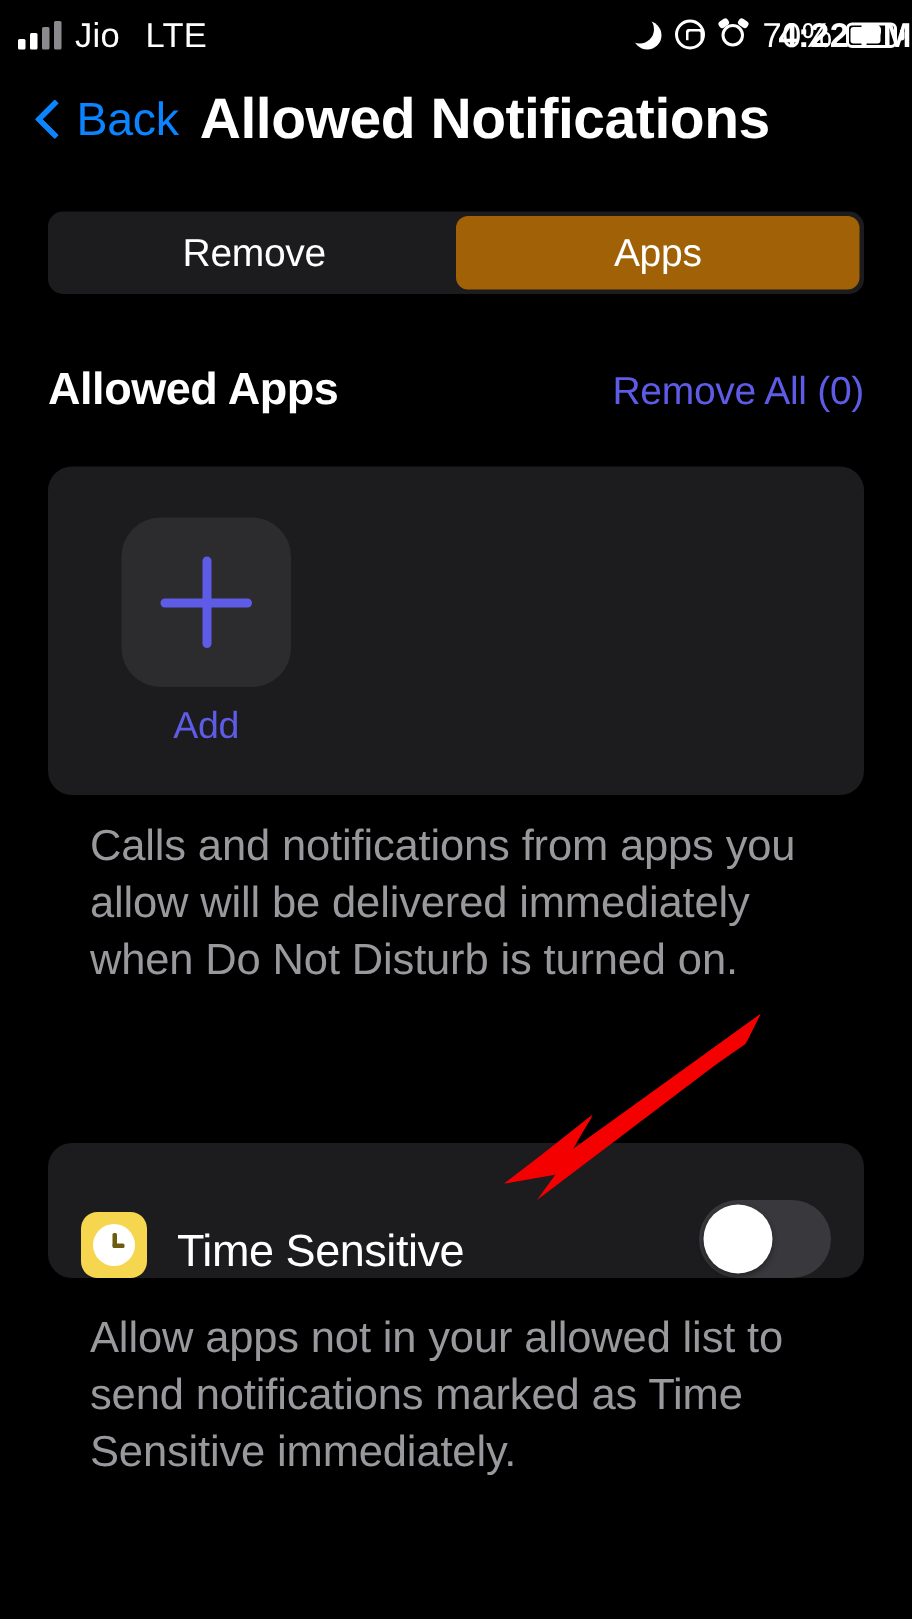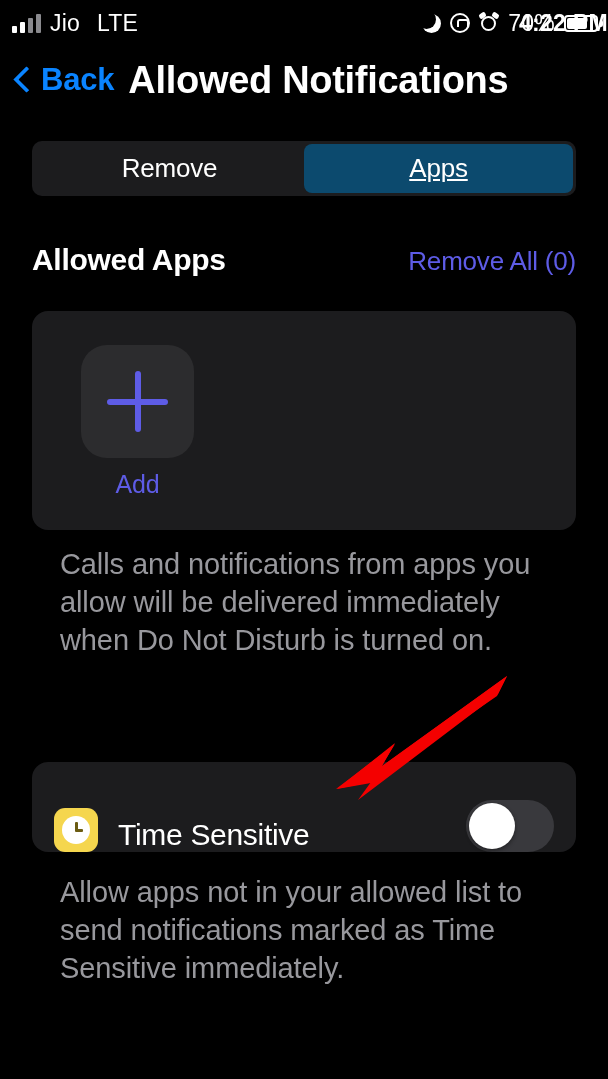--- a/index.html
+++ b/index.html
@@ -76,23 +76,22 @@
     position:absolute; right:-5px; top:5px; width:3px; height:7px;
     background:#fff; border-radius:0 2px 2px 0;
   }
 
   
   .navbar {
     position:absolute; top:52px; left:0; width:608px; height:56px;
     display:flex; align-items:center;
   }
   .back-btn {
-    display:flex; align-items:center; gap:9px; padding-left:14px;
+    display:flex; align-items:center; gap:9px; padding-left:24px;
     cursor:pointer;
-    font-weight:bold;
   }
   .chev {
     width:18px; height:30px; position:relative; flex:none;
   }
   .chev::before {
     content:""; position:absolute; left:3px; top:5px;
     width:15px; height:15px;
     border-left:4px solid #0a84ff; border-bottom:4px solid #0a84ff;
     transform:rotate(45deg);
     border-radius:1px;
@@ -107,21 +106,21 @@
   .seg-wrap {
     position:absolute; left:32px; top:141px; width:544px; height:55px;
     background:#1c1c1e; border-radius:10px;
     display:flex; padding:3px; gap:0;
   }
   .seg {
     flex:1; display:flex; align-items:center; justify-content:center;
     font-size:26px; color:#fff; border-radius:8px; cursor:pointer;
     letter-spacing:-.2px;
   }
-  .seg.active { background:#0c4a6e;text-decoration:underline; }
+  .seg.active { background:#a16207; }
 
   
   .sec-head {
     position:absolute; left:32px; top:243px; width:544px;
     display:flex; align-items:baseline; justify-content:space-between;
   }
   .sec-title { color:#fff; font-size:30px; font-weight:700; letter-spacing:-.3px; }
   .sec-action { color:#5e5ce6; font-size:26px; cursor:pointer; letter-spacing:-.2px; }
 
   

